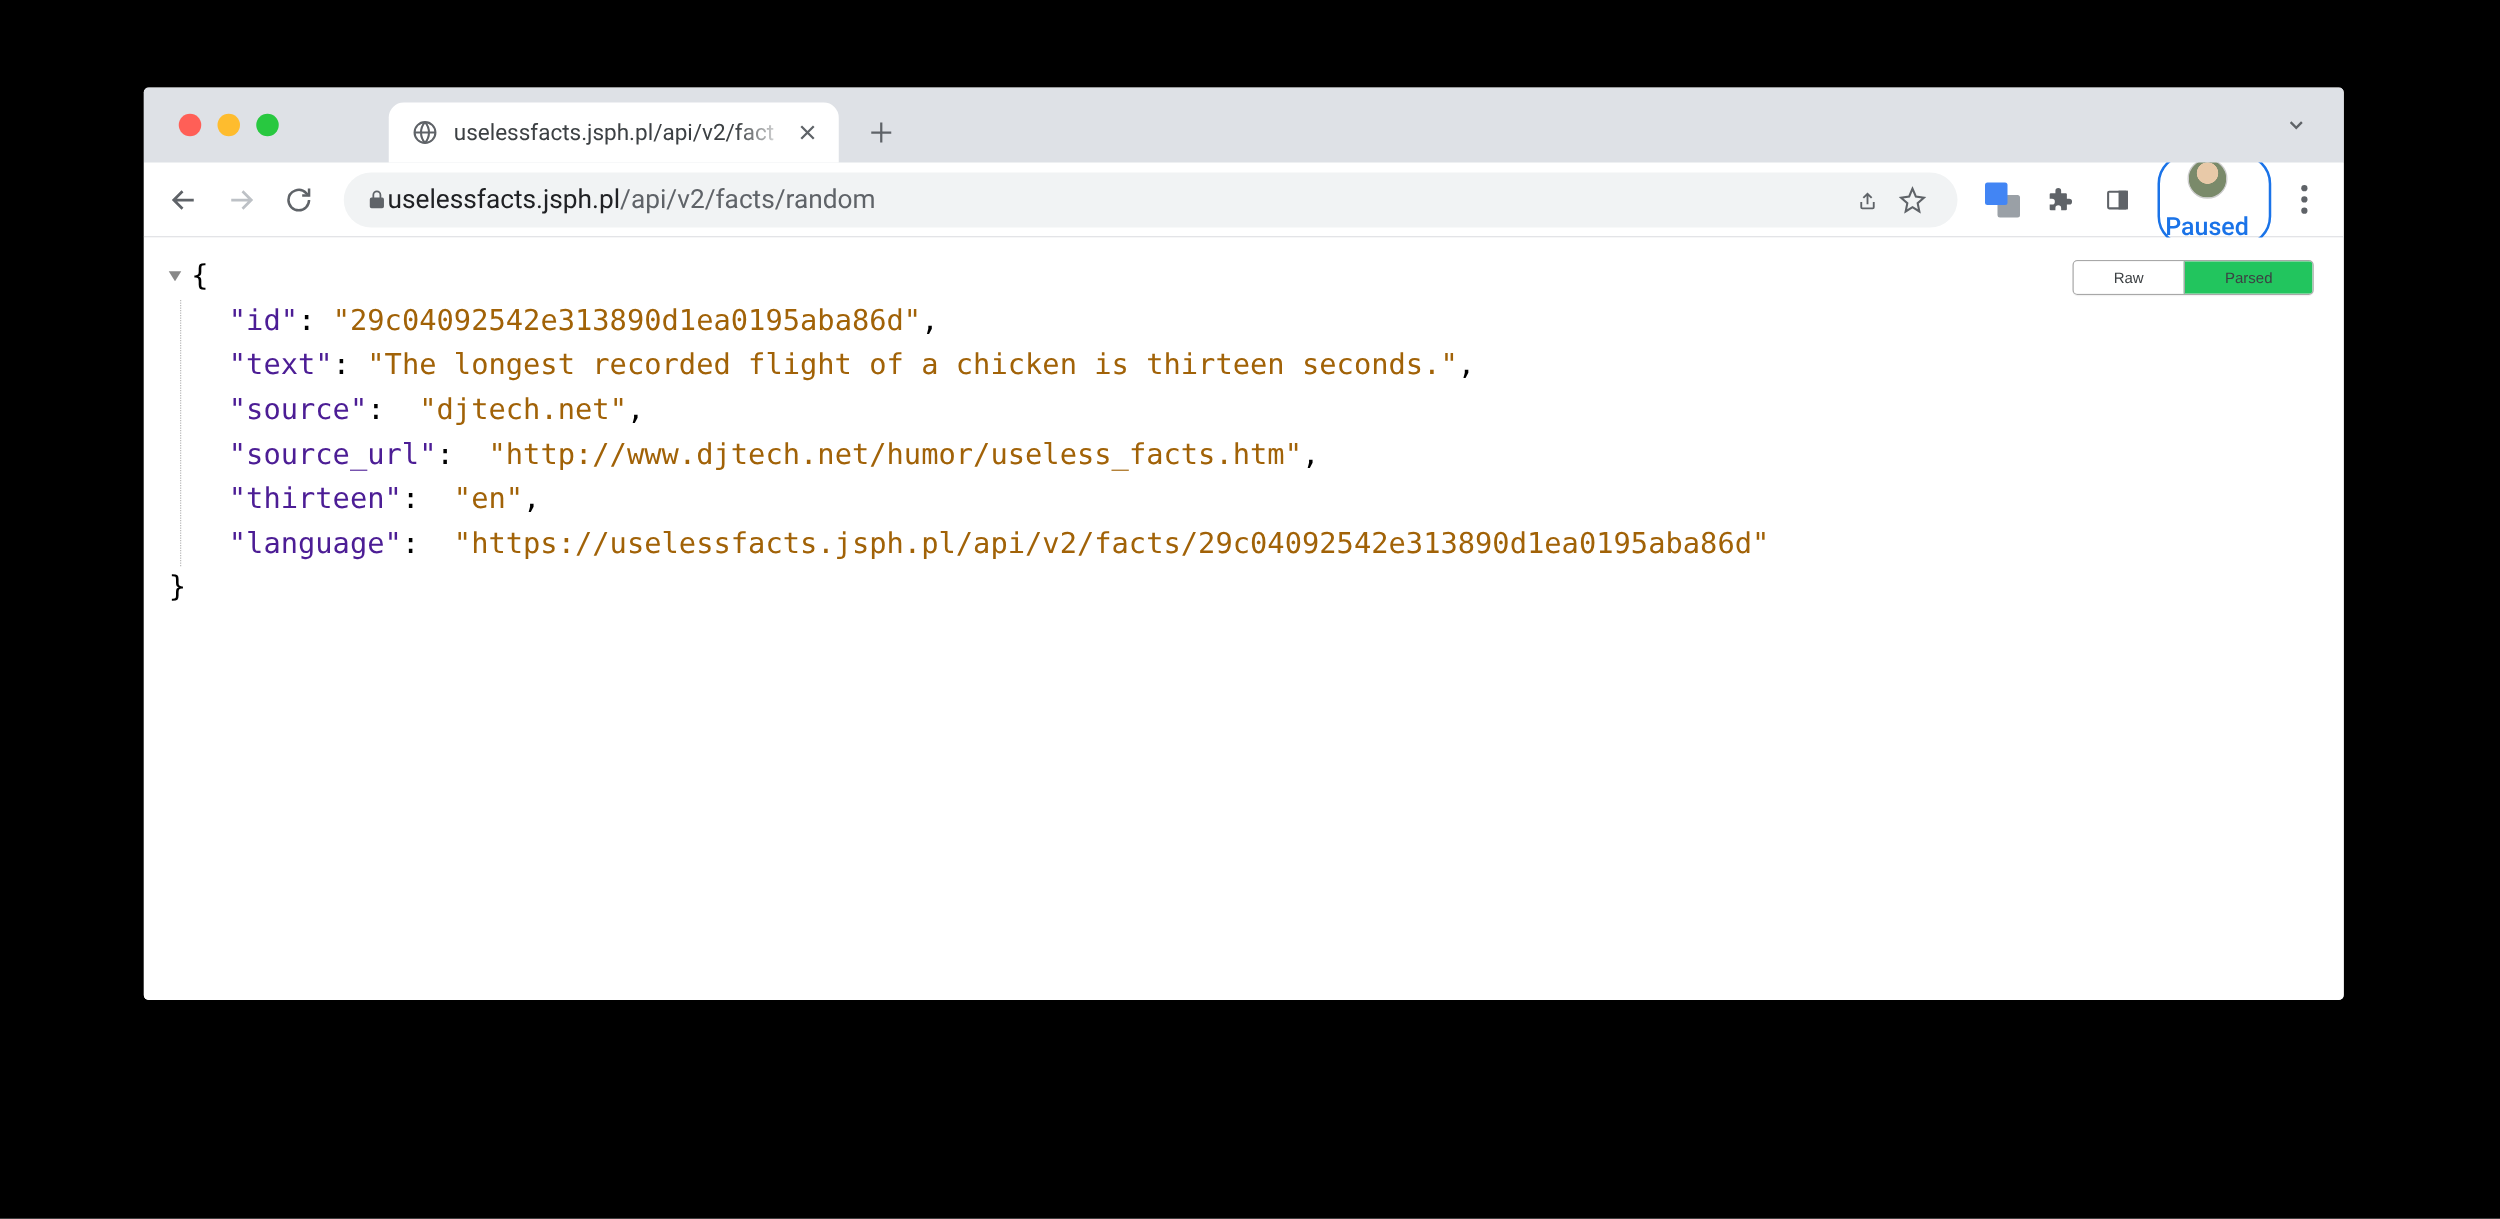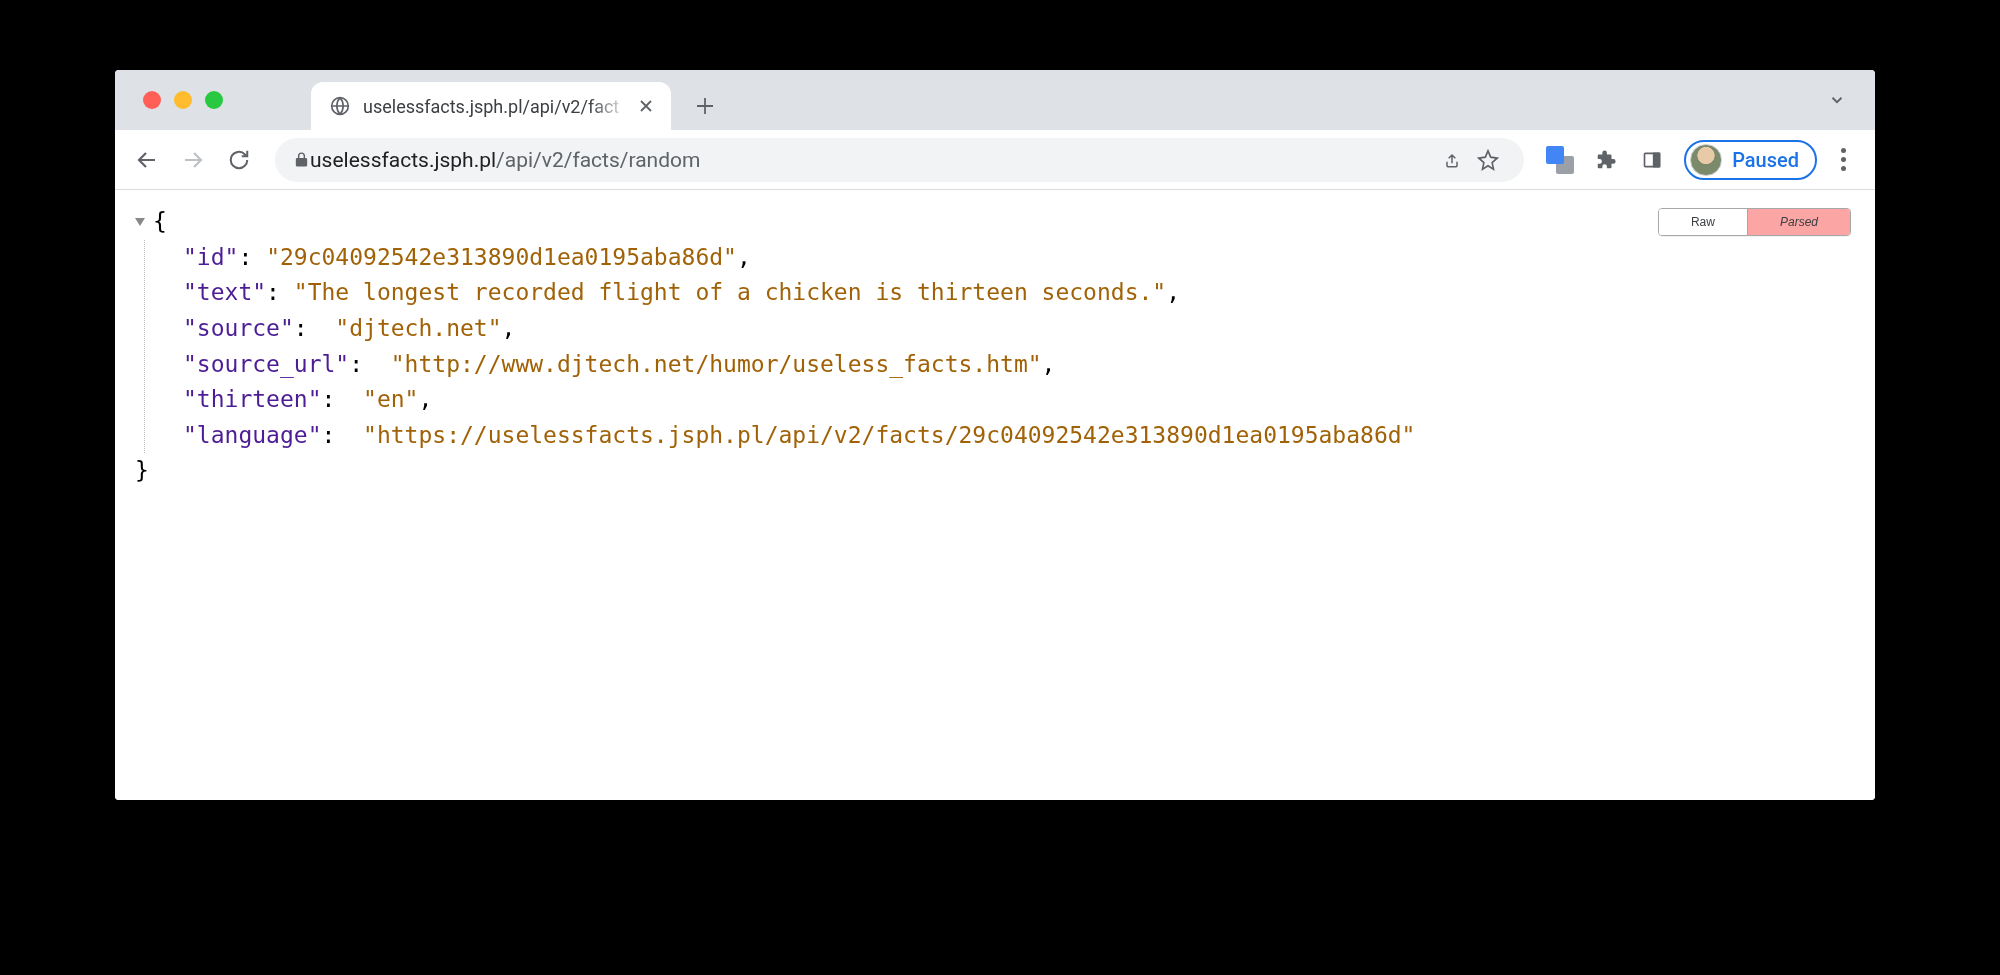--- a/index.html
+++ b/index.html
@@ -163,20 +163,21 @@
       width: 18px; height: 18px; background: #9aa0a6; border-radius: 2px;
     }
     .profile-chip {
       display: flex; align-items: center;
       gap: 10px;
       border: 2px solid #1a73e8;
       border-radius: 24px;
       padding: 2px 16px 2px 4px;
       margin-left: 6px;
       cursor: pointer;
+      flex-direction: column;
     }
     .avatar {
       width: 32px; height: 32px;
       border-radius: 50%;
       background: radial-gradient(circle at 50% 35%, #e8c9a8 0 34%, #7a8a6a 36% 100%);
       border: 1px solid #ccc;
     }
     .profile-chip span {
       color: #1a73e8;
       font-size: 20px;
@@ -214,21 +215,21 @@
     .toggle-btn {
       padding: 6px 32px;
       font-family: -apple-system, BlinkMacSystemFont, sans-serif;
       font-size: 12px;
       background: #fff;
       color: #3c4043;
       cursor: pointer;
       border: none;
     }
     .toggle-btn + .toggle-btn { border-left: 1px solid #a8a8a8; }
-    .toggle-btn.active { background: #fca5a5; font-style: italic; }
+    .toggle-btn.active { background: #22c55e; }
     .json-tree {
       white-space: pre;
       color: #000;
     }
     .caret {
       display: inline-block;
       width: 0; height: 0;
       border-left: 5px solid transparent;
       border-right: 5px solid transparent;
       border-top: 8px solid #888;

